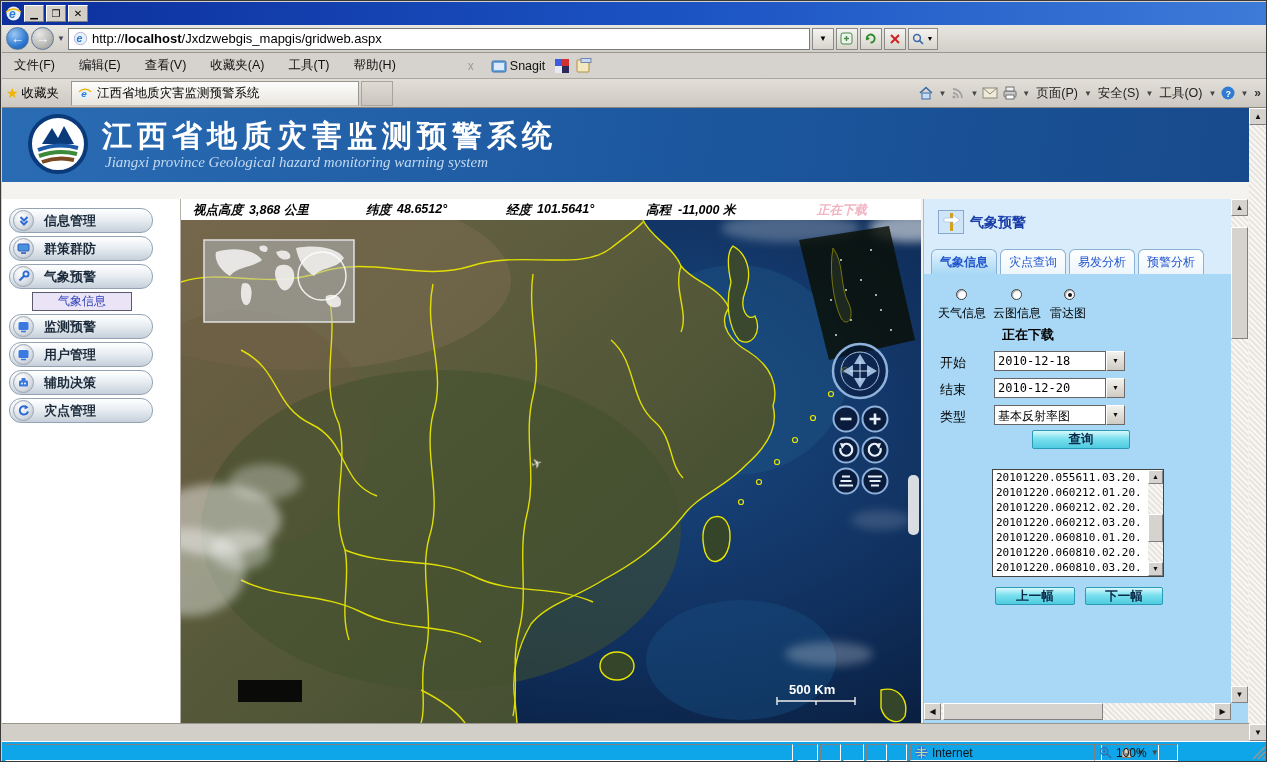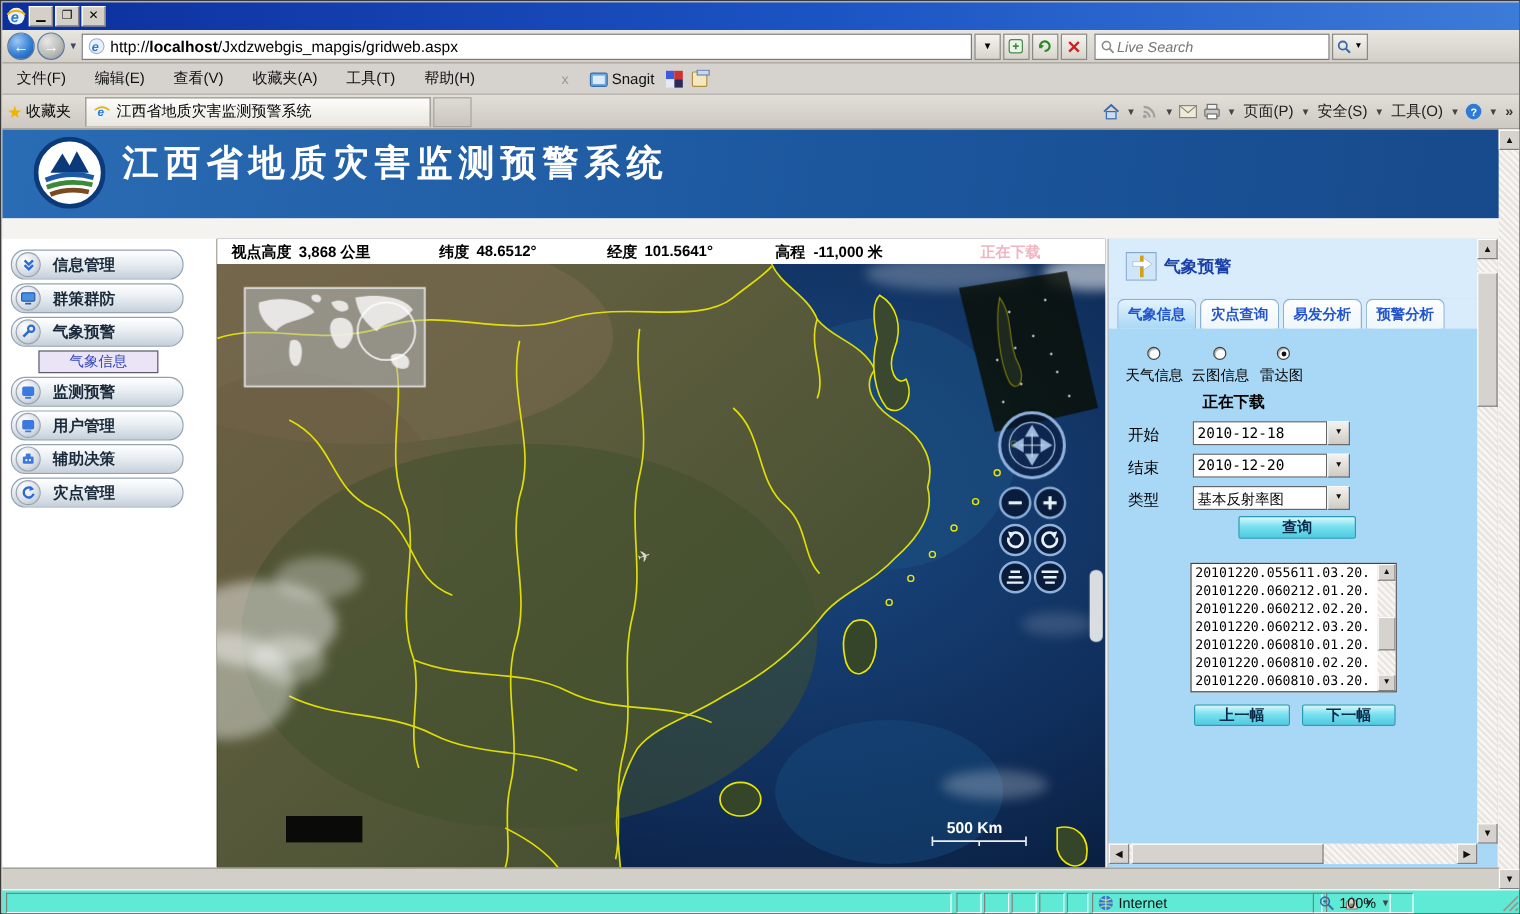--- a/index.html
+++ b/index.html
@@ -53,31 +53,31 @@
   #gap{top:74px;left:0;width:1247px;height:17px;background:#f4f3f0;}
 
   
   #sidebar{top:91px;left:0;width:179px;height:524px;background:#fff;border-right:1px solid #b4b0a8;padding-top:6px;}
   .sbtn{position:relative;width:144px;height:25px;margin:3px 0 3px 7px;border:1px solid #93a3b3;border-radius:12px;background:linear-gradient(180deg,#ffffff 0%,#e9eef3 45%,#c6d0da 100%);display:flex;align-items:center;font-size:13px;font-weight:bold;color:#1a2a3a;}
   .sbtn .icirc{width:21px;height:21px;border-radius:50%;margin:0 10px 0 3px;background:radial-gradient(circle at 35% 30%,#ffffff,#d8dde4 60%,#aab4c0);border:1px solid #9aa4b0;display:flex;align-items:center;justify-content:center;}
   #subitem{width:100px;height:19px;margin:2px 0 2px 30px;background:#ebe4f6;border:1px solid #5a5a6a;font-size:12px;color:#3344bb;display:flex;align-items:center;justify-content:center;}
 
   
   #maparea{top:91px;left:179px;width:740px;height:524px;background:#0a1c3c;}
-  #mapstatus{top:0;left:0;width:740px;height:21px;background:#fff;font-size:12.5px;font-weight:bold;color:#000;}
+  #mapstatus{top:0;left:0;width:740px;height:21px;background:#fff;font-size:12.5px;font-weight:bold;color:#000;font-style:italic;}
   #mapstatus span{position:absolute;top:3px;white-space:nowrap;}
   #downloading{color:#f0b4c2;}
   #mapsvg{top:21px;left:0;}
 
   
   #panel{top:91px;left:921px;width:325px;height:524px;background:#a8d8f6;border-left:1px solid #b8b8b8;}
   #phead{top:0;left:0;width:307px;height:50px;background:#d9ecfb;}
   #ptitle{left:46px;top:15px;font-size:14px;font-weight:bold;color:#1b3fa8;}
   #ptabs{top:50px;left:0;width:307px;height:25px;background:#d9ecfb;display:flex;padding-left:7px;gap:3px;}
-  .ptab{height:25px;border:1px solid #8ab0d4;border-bottom:none;border-radius:6px 6px 0 0;font-size:12px;color:#2255cc;display:flex;align-items:center;justify-content:center;padding:0 8px;background:linear-gradient(180deg,#feffff,#eef6fc);white-space:nowrap;font-weight:bold;}
+  .ptab{height:25px;border:1px solid #8ab0d4;border-bottom:none;border-radius:6px 6px 0 0;font-size:12px;color:#2255cc;display:flex;align-items:center;justify-content:center;padding:0 8px;background:linear-gradient(180deg,#feffff,#eef6fc);white-space:nowrap;}
   .ptab.active{background:linear-gradient(180deg,#e4f3fd,#b9e0f7 70%,#a8d8f6);font-weight:bold;}
   #pblue{top:75px;left:0;width:307px;height:429px;background:#a8d8f6;}
   .radio{position:absolute;width:11px;height:11px;border-radius:50%;background:#fff;border:1px solid #404040;box-shadow:inset 1px 1px 1px #aaa;}
   .radio.checked::after{content:"";position:absolute;left:2.5px;top:2.5px;width:4px;height:4px;border-radius:50%;background:#111;}
   .rlabel{position:absolute;font-size:12px;color:#000;white-space:nowrap;}
   .plabel{position:absolute;font-size:13px;color:#000;white-space:nowrap;}
   .combo{position:absolute;width:112px;height:20px;background:#fff;border:1px solid #666;font-family:"DejaVu Sans Mono",monospace;font-size:12px;padding:2px 3px;white-space:nowrap;}
   .cbtn{position:absolute;width:19px;height:20px;background:linear-gradient(180deg,#f4f2ee,#cfcbc3);border:1px solid;border-color:#fff #6a6a6a #6a6a6a #fff;font-size:7px;text-align:center;line-height:18px;color:#111;}
   .cyanbtn{position:absolute;background:linear-gradient(180deg,#d9f9fd 0%,#7ae0ef 45%,#4ecbe0 100%);border:1px solid #2b9ab4;border-radius:2px;font-size:12.5px;font-weight:bold;color:#0a2a4a;display:flex;align-items:center;justify-content:center;}
   #listbox{left:68px;top:270px;width:172px;height:108px;background:#fff;border:1px solid #444;overflow:hidden;}
@@ -86,21 +86,21 @@
   .sbtrack{background:repeating-linear-gradient(45deg,#e9e6e1 0 2px,#f7f6f3 2px 4px);}
   .sbthumb{background:#d6d3ce;border:1px solid;border-color:#fff #808080 #808080 #fff;}
 
   
   #pvscroll{top:0;left:307px;width:17px;height:504px;}
   #phscroll{top:504px;left:0;width:307px;height:17px;}
   #pagescroll{top:0;left:1247px;width:18px;height:633px;}
   #graystrip{top:615px;left:0;width:1247px;height:18px;background:#d2cfc8;border-top:1px solid #9a968e;}
 
   
-  #statusbar{top:740px;left:1px;width:1265px;height:21px;background:#5eead4;border-top:1px solid #fff;}
+  #statusbar{top:740px;left:1px;width:1265px;height:21px;background:#0ea5e9;border-top:1px solid #fff;}
   .spanel{position:absolute;top:2px;height:17px;border:1px solid;border-color:#808080 #fff #fff #808080;font-size:12px;display:flex;align-items:center;padding:0 4px;gap:4px;color:#111;}
   #grip{position:absolute;right:1px;top:4px;width:14px;height:14px;}
 </style>
 </head>
 <body>
 
 <div id="win">
 
   <div class="abs" id="titlebar">
     <svg class="ie-e" viewBox="0 0 17 17">
@@ -137,27 +137,20 @@
         <svg width="13" height="13" viewBox="0 0 13 13">
           <path d="M3,8 A4,4 0 1 1 6.5,10.5" stroke="#2a8a2a" stroke-width="1.8" fill="none"></path>
           <path d="M2,5 L3.6,8.6 L6,6 Z" fill="#2a8a2a"></path>
         </svg>
       </span>
     <span class="addrbtn">
         <svg width="12" height="12" viewBox="0 0 12 12">
           <path d="M2,2 L10,10 M10,2 L2,10" stroke="#cc2222" stroke-width="2"></path>
         </svg>
       </span>
-    <div id="searchbox">
-      <svg class="mag" viewBox="0 0 12 12">
-          <circle cx="5" cy="5" r="3.4" fill="none" stroke="#8a8a8a" stroke-width="1.3"></circle>
-          <path d="M7.6,7.6 L11,11" stroke="#8a8a8a" stroke-width="1.5"></path>
-        </svg>
-      <input placeholder="Live Search" style="">
-    </div>
     <span class="addrbtn" style="width:30px">
         <svg class="mag" viewBox="0 0 12 12">
           <circle cx="5" cy="5" r="3.4" fill="none" stroke="#3a6aaa" stroke-width="1.5"></circle>
           <path d="M7.6,7.6 L11,11" stroke="#3a6aaa" stroke-width="1.7"></path>
         </svg>
         <span style="font-size:7px;margin-left:2px">▼</span>
       </span>
   </div>
 
   <div class="abs" id="menurow">
@@ -237,20 +230,21 @@
 
     <div class="abs" id="banner">
       <svg class="abs" id="logo" viewBox="0 0 60 60">
         <circle cx="30" cy="30" r="28" fill="#ffffff" stroke="#0a3a7a" stroke-width="4"></circle>
         <path d="M14,30 L24,14 L30,24 L36,12 L46,30 Z" fill="#0a3a7a"></path>
         <path d="M10,36 Q30,28 50,34" stroke="#1a5aa8" stroke-width="4" fill="none"></path>
         <path d="M11,42 Q30,35 49,40" stroke="#3a8a3a" stroke-width="4" fill="none"></path>
         <path d="M14,48 Q30,42 46,46" stroke="#7a4a20" stroke-width="4" fill="none"></path>
       </svg>
       <span class="bt">江西省地质灾害监测预警系统</span>
+      <span class="bs">Jiangxi province Geological hazard monitoring warning system</span>
     </div>
     <div class="abs" id="gap"></div>
 
     <div class="abs" id="sidebar">
       <div class="sbtn">
         <span class="icirc">
             <svg width="12" height="12" viewBox="0 0 12 12">
               <path d="M2.5,2 L6,5.5 L9.5,2 M2.5,6 L6,9.5 L9.5,6" stroke="#2b6bd4" stroke-width="2" fill="none"></path>
             </svg>
           </span>

